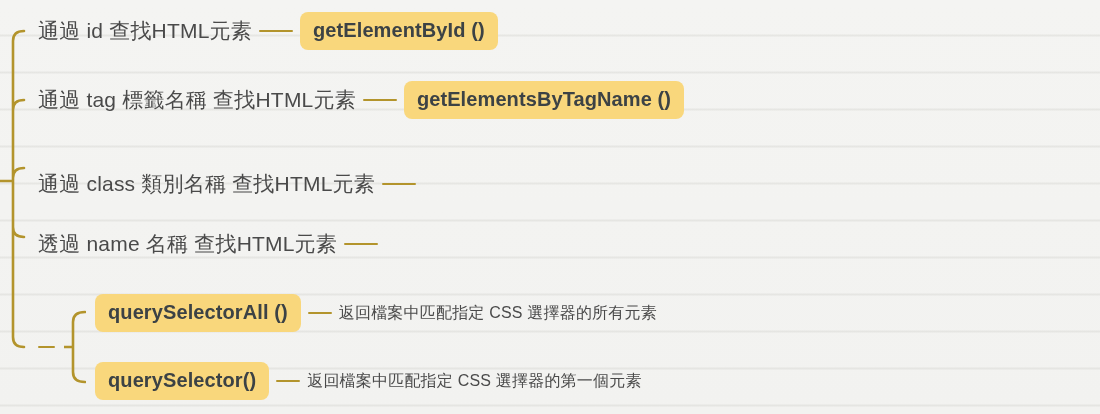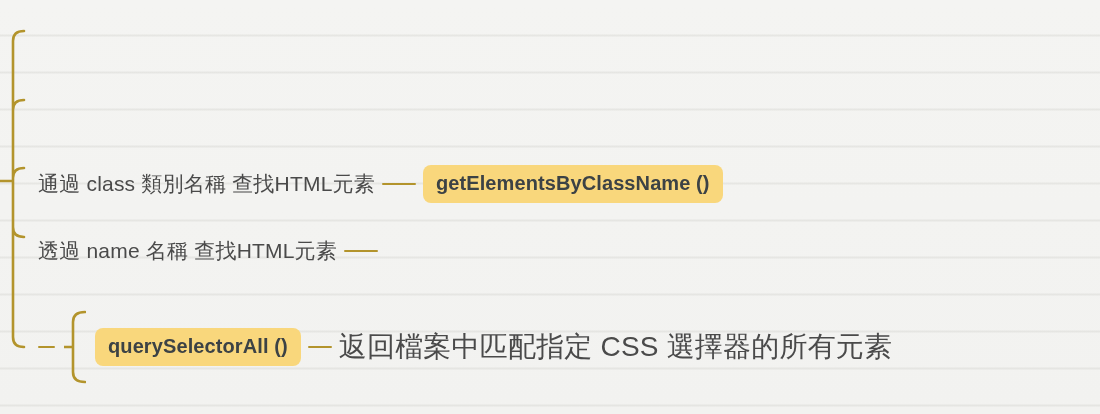--- a/index.html
+++ b/index.html
@@ -35,55 +35,69 @@
   .hline.short{width:17px;}
   .hline.mid{width:24px;}
   .node{
     display:inline-block;background:#f9d77c;border-radius:8px;
     padding:5px 13px 6px 13px;font-size:20px;font-weight:700;
     color:#3c4245;letter-spacing:0.1px;line-height:27px;flex:none;
   }
   .fork-svg{flex:none;margin:0 2px;}
   .children{display:flex;flex-direction:column;gap:30px;}
   .child-row{display:flex;align-items:center;gap:7px;white-space:nowrap;}
-  .desc{font-size:28px;color:#4a4a4a;letter-spacing:0.2px;}
+  .desc{font-size:16px;color:#4a4a4a;letter-spacing:0.2px;}
 </style>
 </head>
 <body>
 
 <div class="canvas">
 
   <svg class="connector-layer" width="1100" height="414" viewBox="0 0 1100 414">
     <path d="M 0 181 H 13
              M 24 31 Q 13 31 13 41 V 337 Q 13 347 24 347
              M 24 100 Q 13 100 13 110
              M 24 168 Q 13 168 13 178
              M 24 237 Q 13 237 13 227" fill="none" stroke="#b3942c" stroke-width="2.6" stroke-linecap="round"></path>
   </svg>
 
+  <div class="row" style="top:31px">
+    <span class="branch-label">通過 id 查找HTML元素</span>
+    <span class="hline"></span>
+    <span class="node">getElementById ()</span>
+  </div>
 
+  <div class="row" style="top:100px">
+    <span class="branch-label">通過 tag 標籤名稱 查找HTML元素</span>
+    <span class="hline"></span>
+    <span class="node">getElementsByTagName ()</span>
+  </div>
 
   <div class="row" style="top:184px">
     <span class="branch-label">通過 class 類別名稱 查找HTML元素</span>
     <span class="hline"></span>
-    <span class="node">getElementsByClassName ()</span>
   </div>
 
-  <div class="row" style="top:251px">
+  <div class="row" style="top:244px">
     <span class="branch-label">透過 name 名稱 查找HTML元素</span>
     <span class="hline"></span>
   </div>
 
   <div class="row" style="top:347px">
     <span class="hline short"></span>
     <svg class="fork-svg" width="22" height="76" viewBox="0 0 22 76">
       <path d="M 0 38 H 9 M 21 3 Q 9 3 9 13 V 63 Q 9 73 21 73" fill="none" stroke="#b3942c" stroke-width="2.6" stroke-linecap="round"></path>
     </svg>
     <div class="children">
       <div class="child-row">
         <span class="node">querySelectorAll ()</span>
         <span class="hline mid"></span>
         <span class="desc">返回檔案中匹配指定 CSS 選擇器的所有元素</span>
       </div>
+      <div class="child-row">
+        <span class="node">querySelector()</span>
+        <span class="hline mid"></span>
+        <span class="desc">返回檔案中匹配指定 CSS 選擇器的第一個元素</span>
+      </div>
     </div>
   </div>
 
 </div>
 
 </body></html>

